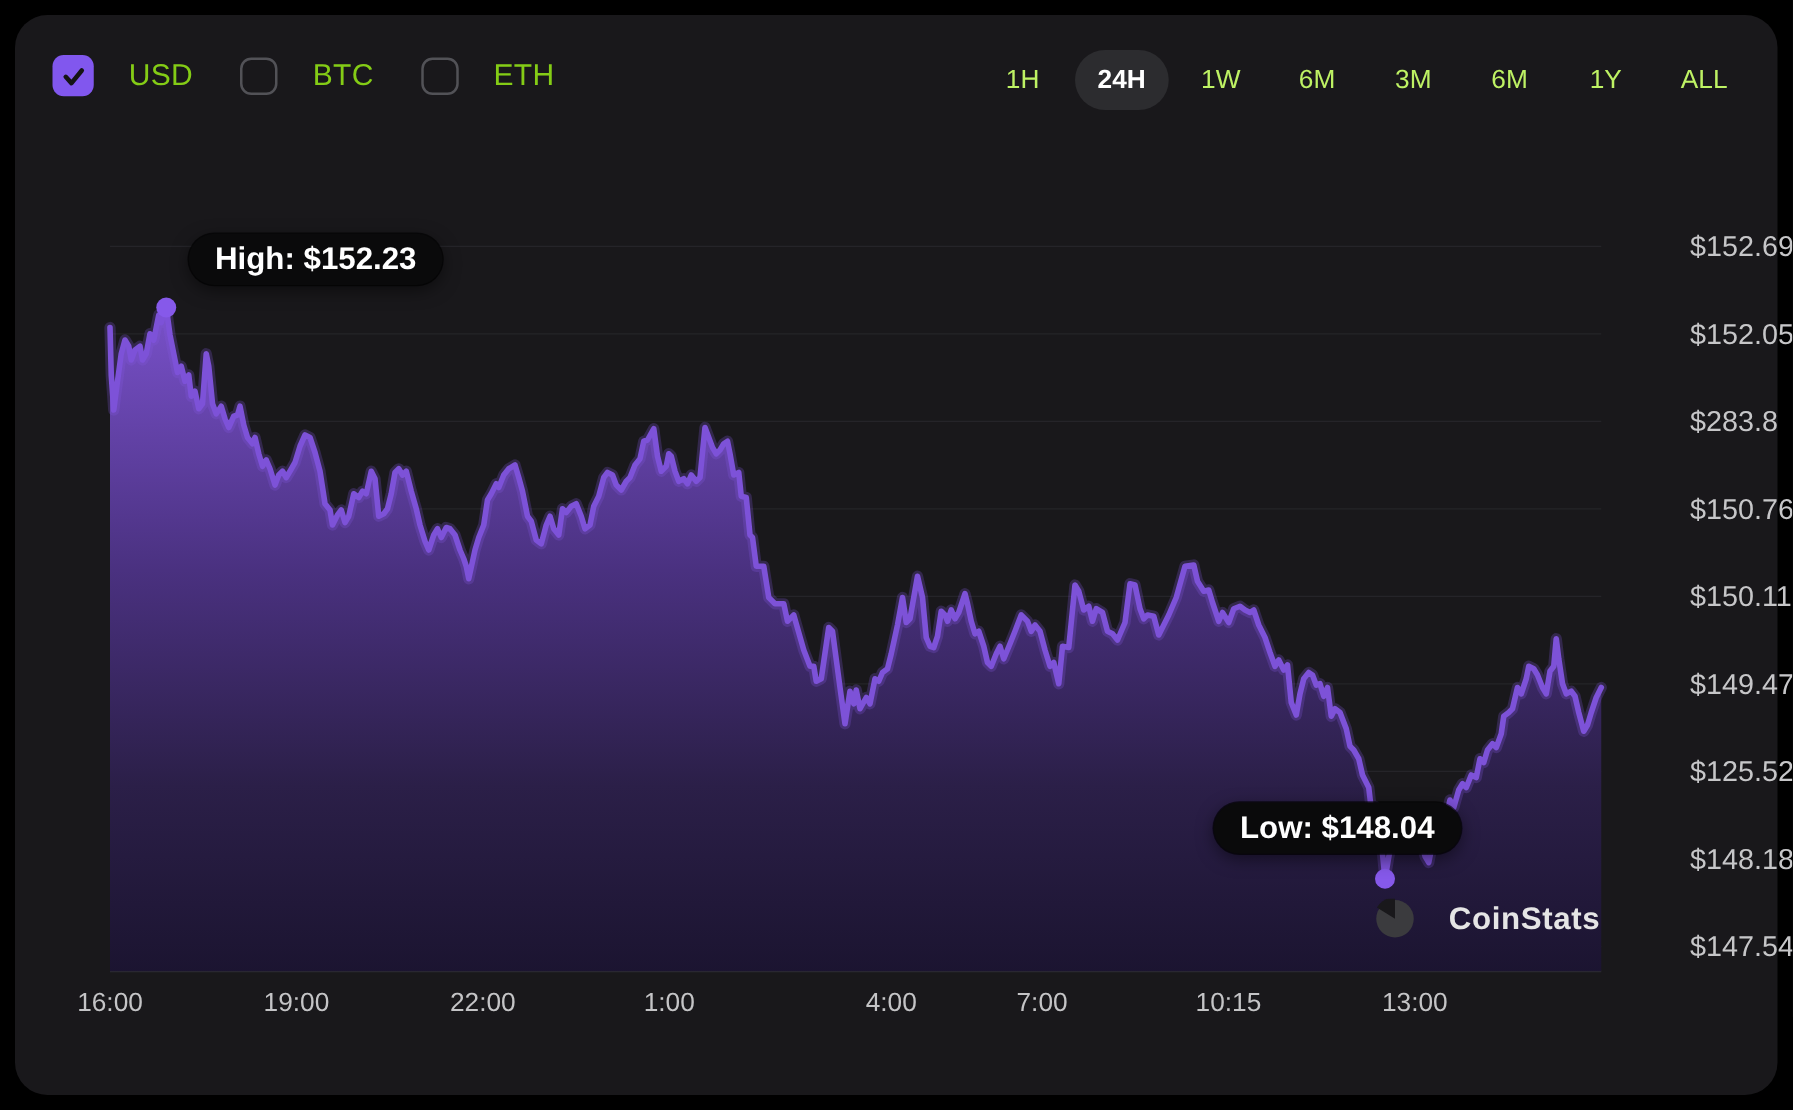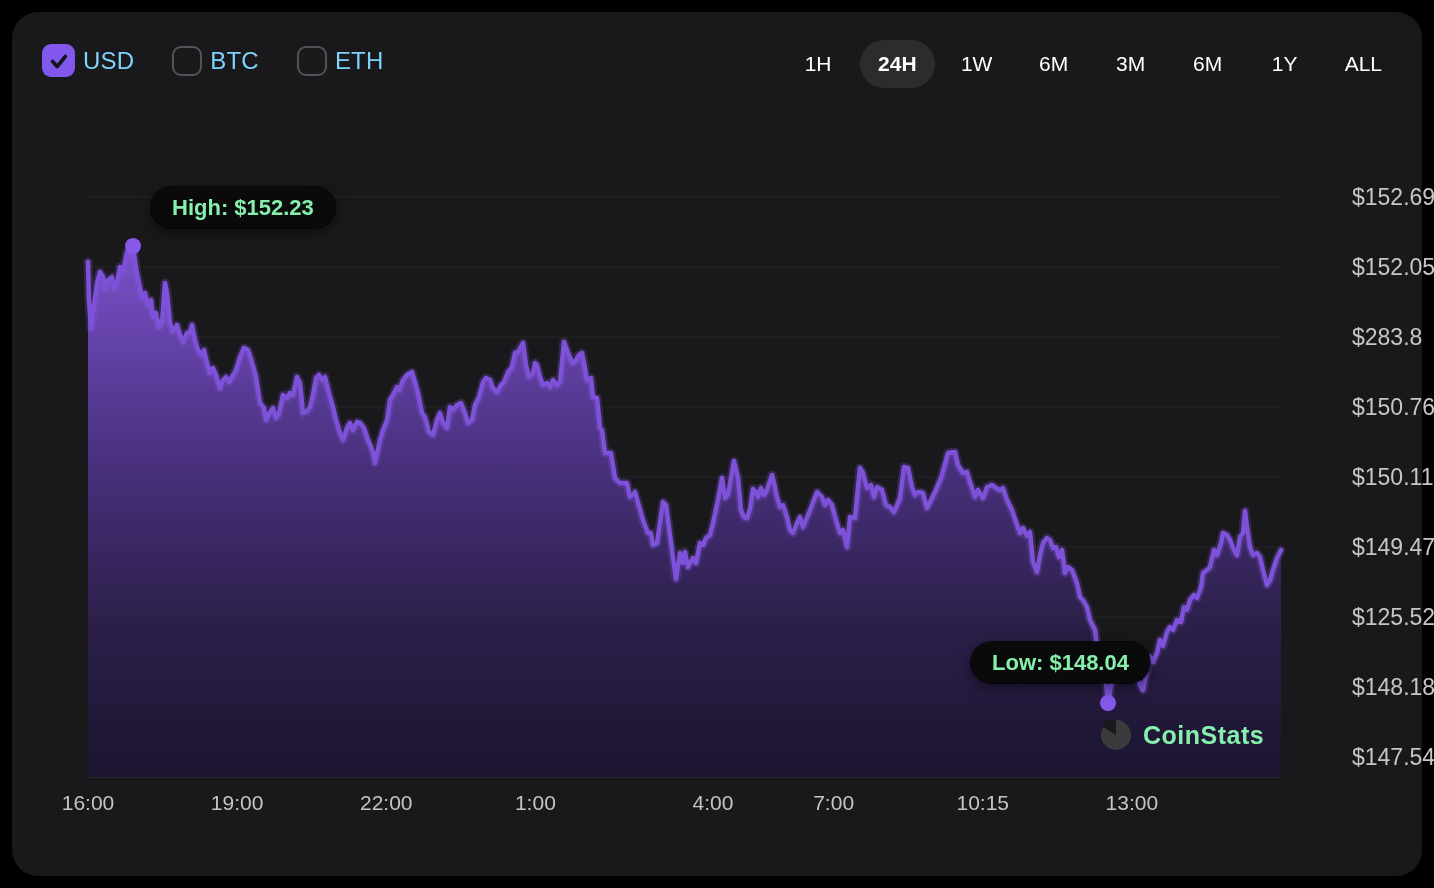--- a/index.html
+++ b/index.html
@@ -6,40 +6,40 @@
   .stage{position:relative;width:1434px;height:888px;background:#000;overflow:hidden;
          font-family:"Liberation Sans",sans-serif;}
   .card{position:absolute;left:12px;top:12px;width:1410px;height:864px;
         background:#19181b;border-radius:26px;}
   
   .toggles{position:absolute;left:42px;top:44px;display:flex;align-items:center;}
   .toggle{display:flex;align-items:center;margin-right:38px;cursor:pointer;}
   .box{width:30px;height:30px;border:2px solid #525257;border-radius:9px;box-sizing:border-box;
        display:flex;align-items:center;justify-content:center;}
   .box.checked{width:33px;height:33px;border:none;background:#8157ee;border-radius:9px;}
-  .tlabel{margin-left:8px;font-size:24px;color:#7dd3fc;letter-spacing:.2px;}
+  .tlabel{margin-left:28px;font-size:24px;color:#84cc16;letter-spacing:.2px;}
   
   .ranges{position:absolute;right:52px;top:40px;height:48px;display:flex;align-items:center;gap:43px;}
-  .range{min-width:34px;text-align:center;font-size:21px;color:#ffffff;cursor:pointer;white-space:nowrap;}
+  .range{min-width:34px;text-align:center;font-size:21px;color:#bef264;cursor:pointer;white-space:nowrap;}
   .range.selected{color:#fff;font-weight:700;background:#2c2c2f;padding:12px 18px;margin:0 -18px;
                   border-radius:24px;}
   
   .chart-svg{position:absolute;left:0;top:0;width:1434px;height:888px;display:block;}
   
   .ylabel{position:absolute;left:1352px;width:130px;font-size:23px;color:#c6c6c8;line-height:26px;}
   .xlabel{position:absolute;width:90px;text-align:center;font-size:21px;color:#c4c4c6;top:791px;}
   
   .tooltip{position:absolute;height:41px;line-height:41px;padding:0 21px;border-radius:21px;
            background:#0a0a0b;box-shadow:0 0 0 1px rgba(0,0,0,.65),0 4px 14px rgba(0,0,0,.5);
-           color:#86efac;font-size:22px;font-weight:700;white-space:nowrap;}
+           color:#ffffff;font-size:25px;font-weight:700;white-space:nowrap;}
   .tooltip-high{left:151px;top:187px;}
   .tooltip-low{left:971px;top:642px;}
   
   .watermark{position:absolute;left:1100px;top:719px;display:flex;align-items:center;}
-  .wm-text{margin-left:11px;font-size:25px;font-weight:600;color:#86efac;letter-spacing:.5px;}
+  .wm-text{margin-left:27px;font-size:25px;font-weight:600;color:#e5e5e5;letter-spacing:.5px;}
 </style>
 </head>
 <body>
 
 <div class="stage">
   <div class="card"></div>
 
   <svg class="chart-svg" viewBox="0 0 1434 888">
     <defs>
       <linearGradient id="areaGrad" gradientUnits="userSpaceOnUse" x1="0" y1="240" x2="0" y2="780">

